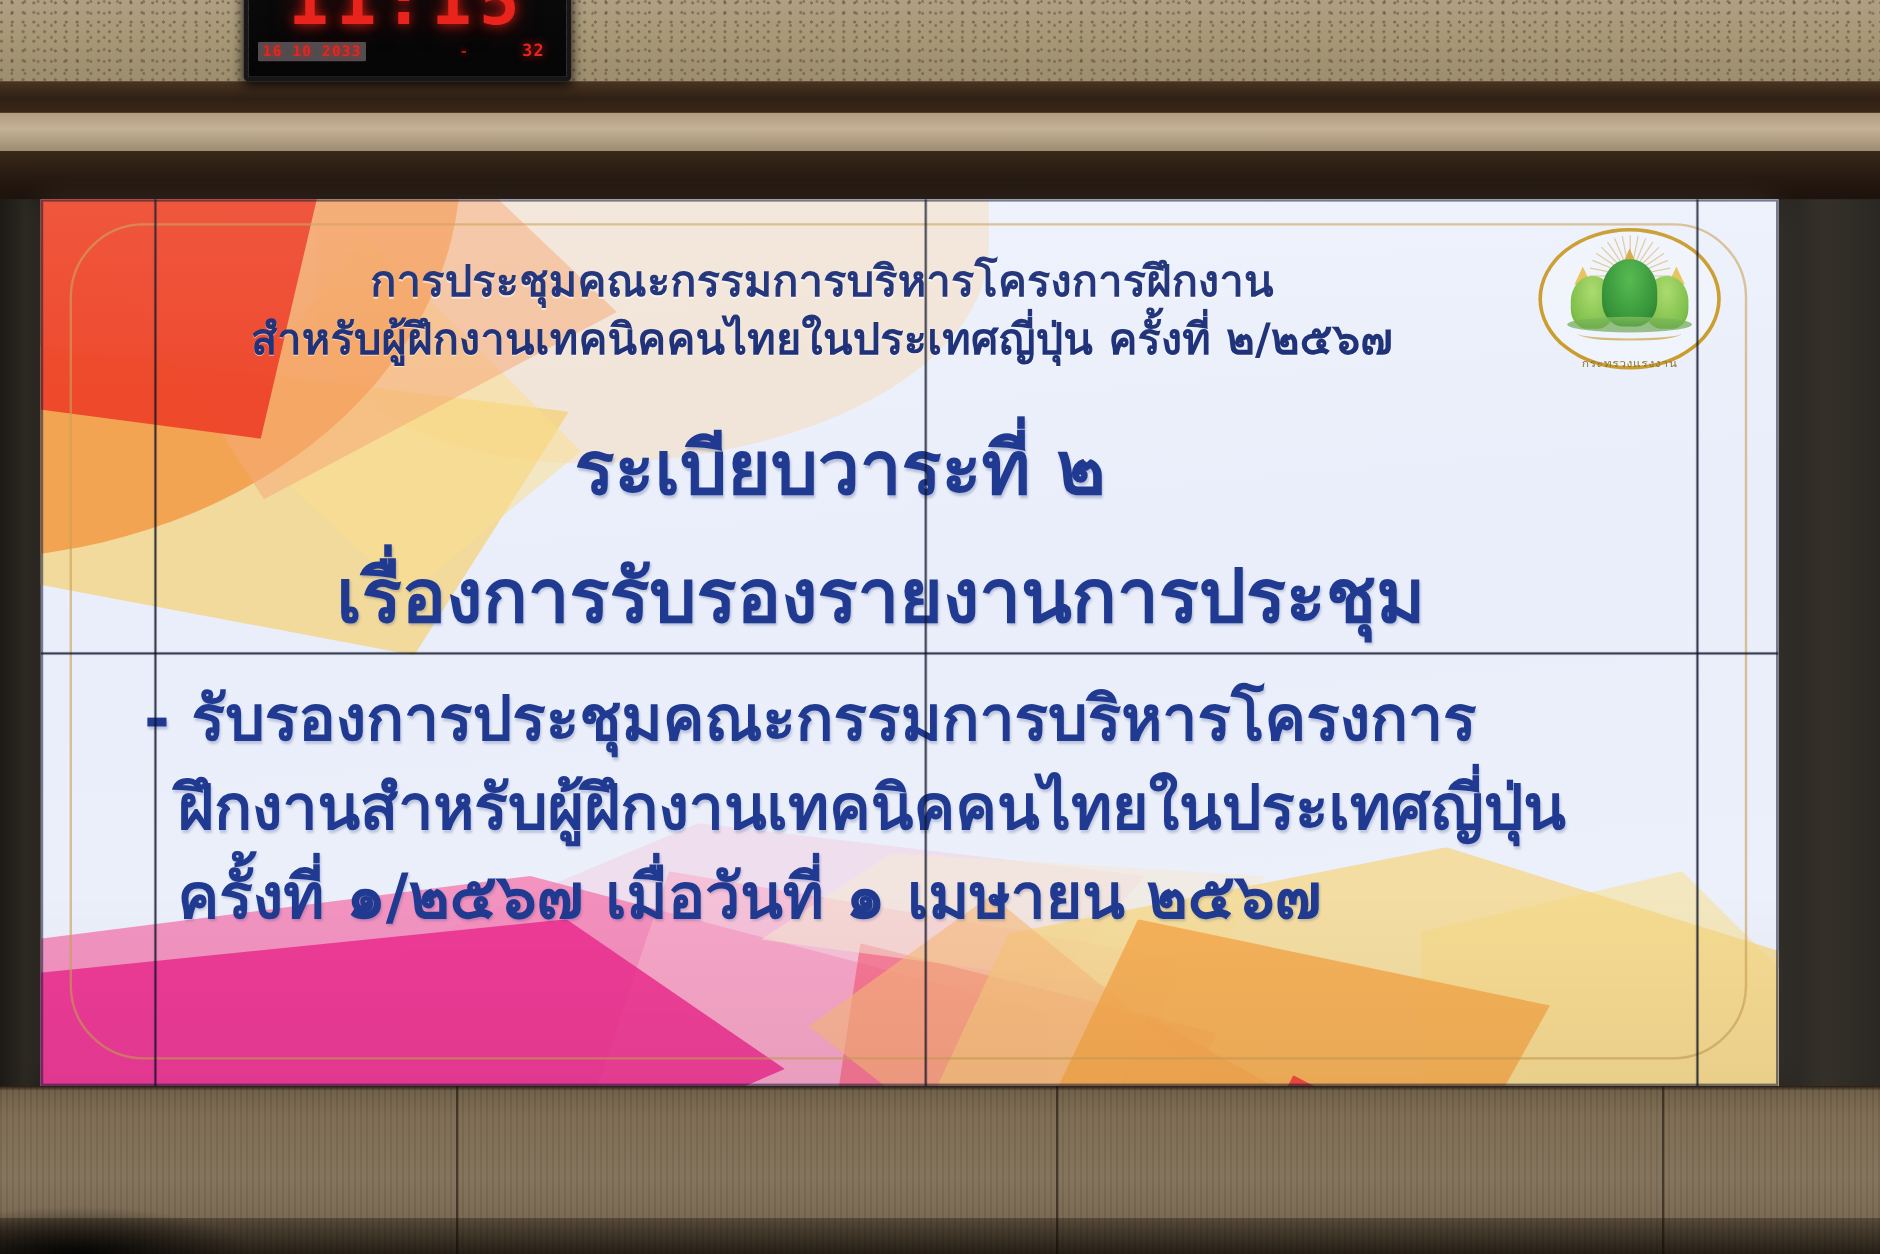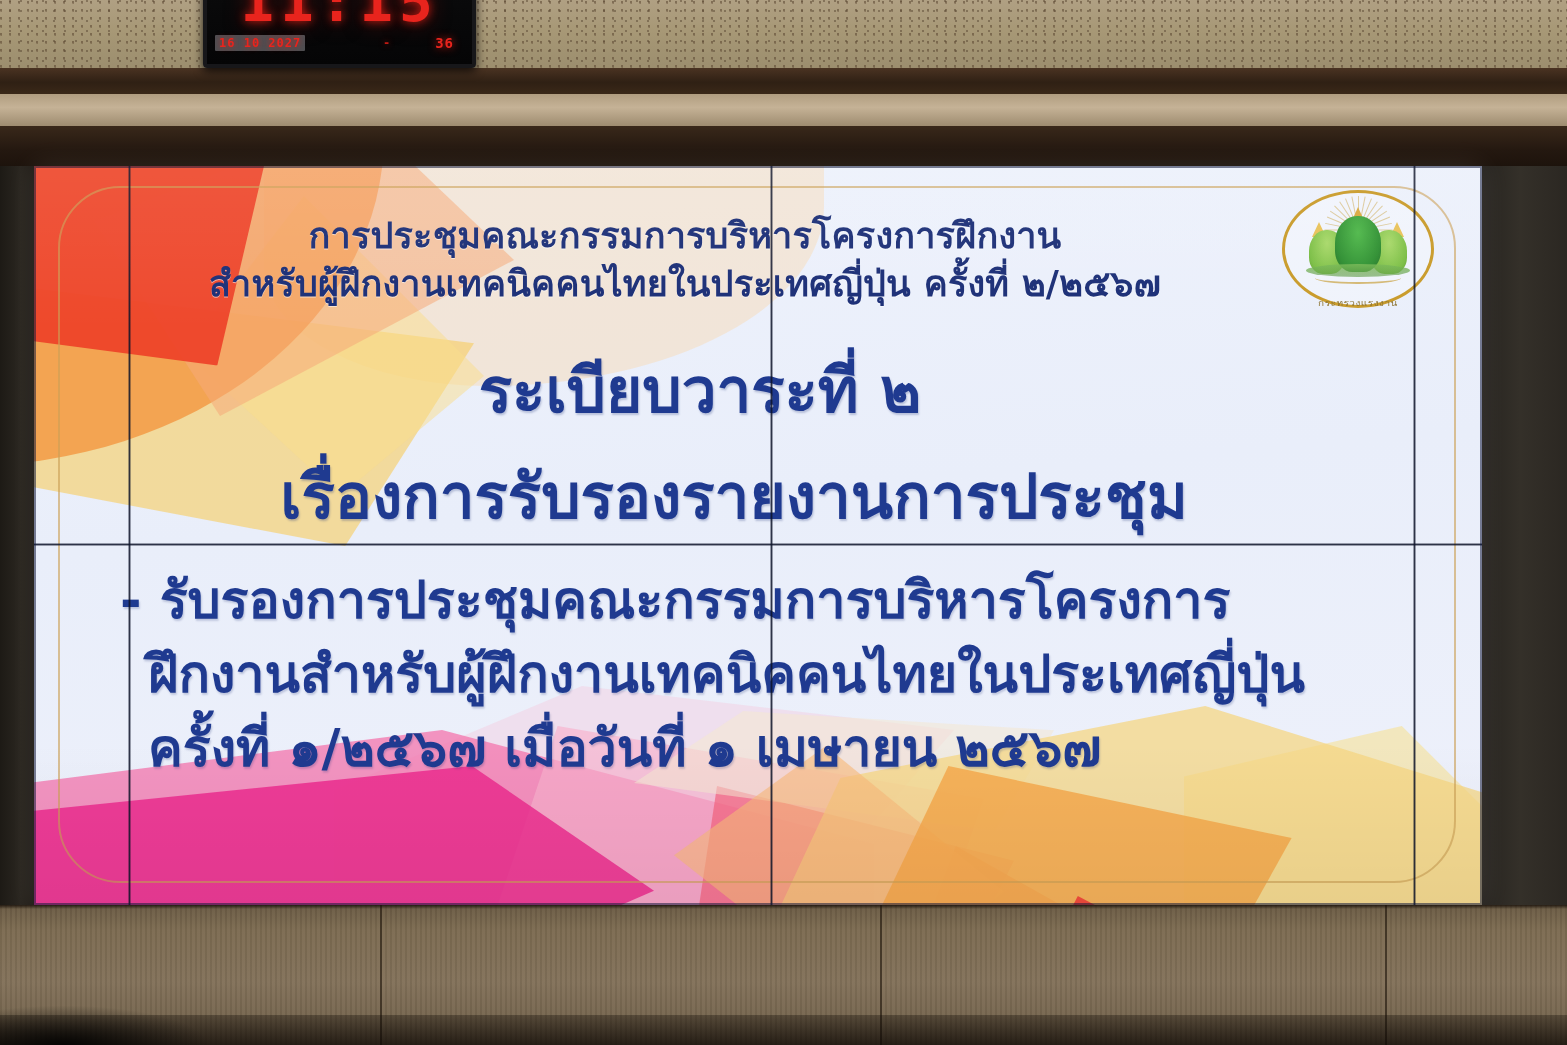--- a/index.html
+++ b/index.html
@@ -217,24 +217,24 @@
   <div class="wall-acoustic"></div>
   <div class="trim-dark-1"></div>
   <div class="trim-light"></div>
   <div class="trim-dark-2"></div>
   <div class="wall-side-left"></div>
   <div class="wall-side-right"></div>
 
   <div class="clock">
     <div class="clock-time">11:15</div>
     <div class="clock-sub">
-      <span class="date-strip">16 10 2027</span>
+      <span class="date-strip">16 10 2033</span>
       <span class="spacer"></span>
       <span class="dash">-</span>
-      <span class="temp">36</span>
+      <span class="temp">32</span>
     </div>
   </div>
 
   <div id="videowall">
     <div class="slide">
 
       <div class="deco tl-soft"></div>
       <div class="deco tl-yellow"></div>
       <div class="deco tl-lightyellow"></div>
       <div class="deco tl-orange"></div>

